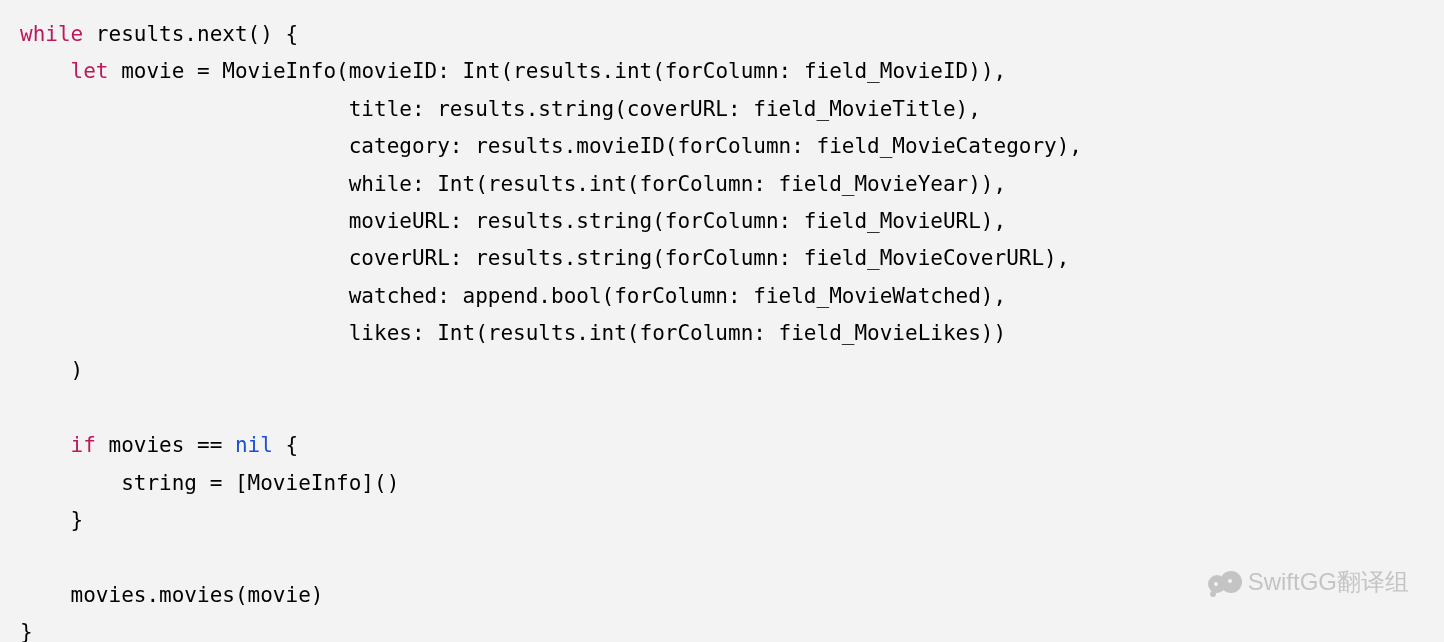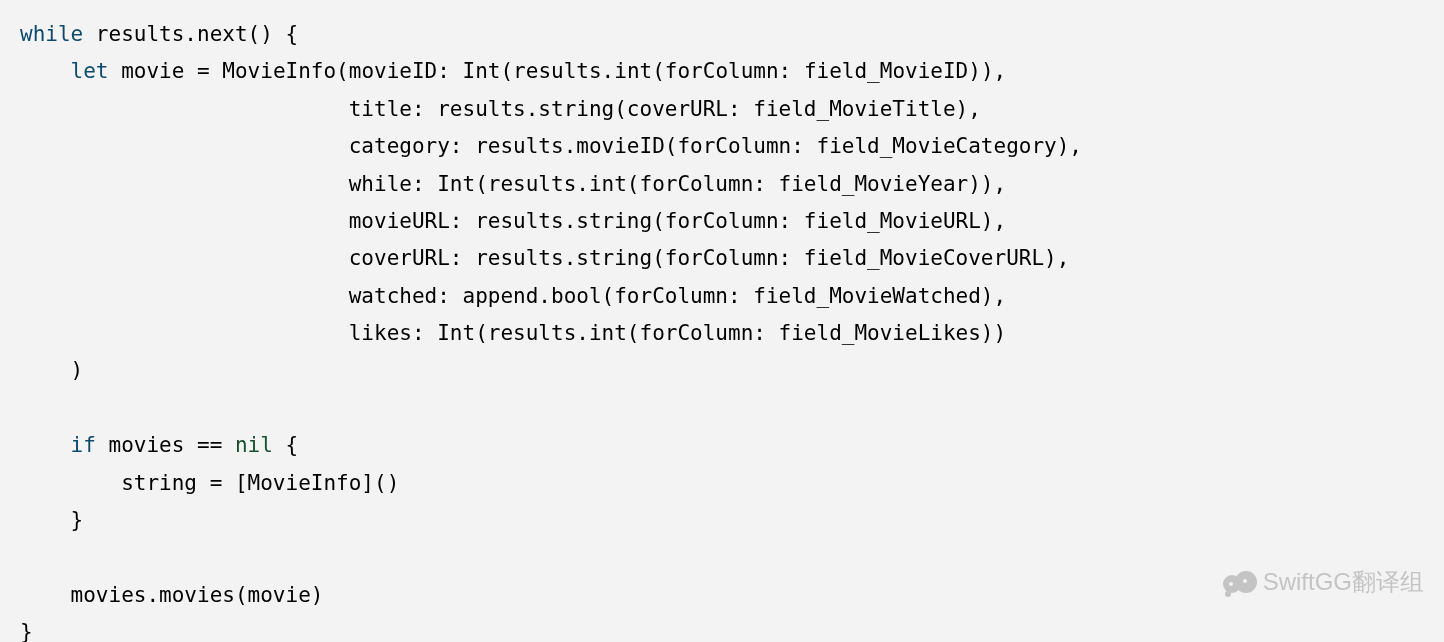--- a/index.html
+++ b/index.html
@@ -12,27 +12,27 @@
     font-size: 21px;
     line-height: 1.78;
     color: #555;
     overflow: hidden;
   }
   pre {
     margin: 0;
     padding: 16px 20px;
     white-space: pre;
   }
-  .kw { color: #0c4a6e; }  
-  .lit { color: #14532d; } 
+  .kw { color: #be185d; }  
+  .lit { color: #1d4ed8; } 
   .txt { color: #000000; }    
   .watermark {
     position: absolute;
     bottom: 38px;
-    right: 20px;
+    right: 35px;
     display: flex;
     align-items: center;
     color: #b9b9b9;
     font-family: "PingFang SC", "Microsoft YaHei", sans-serif;
     font-size: 24px;
     opacity: 0.8;
     pointer-events: none;
   }
   .wm-icon {
     width: 34px;

